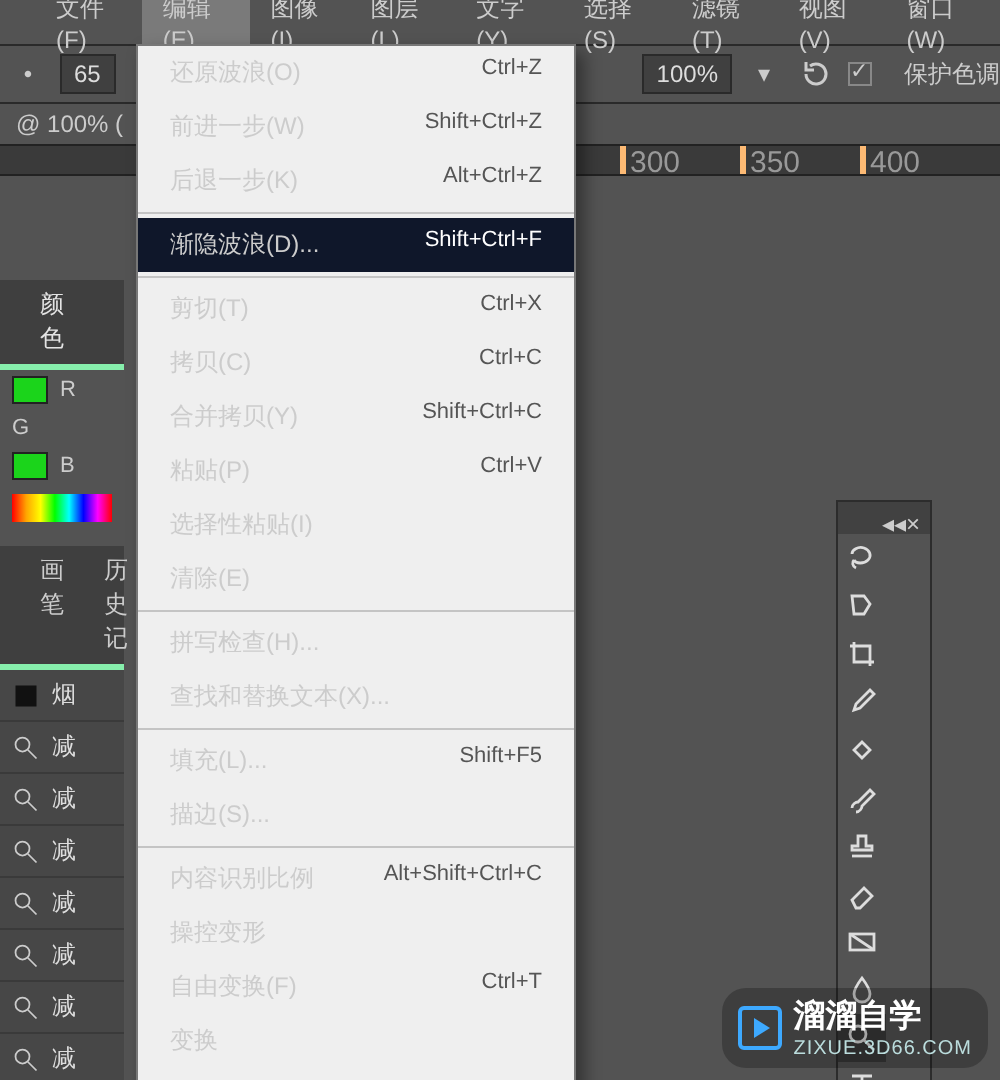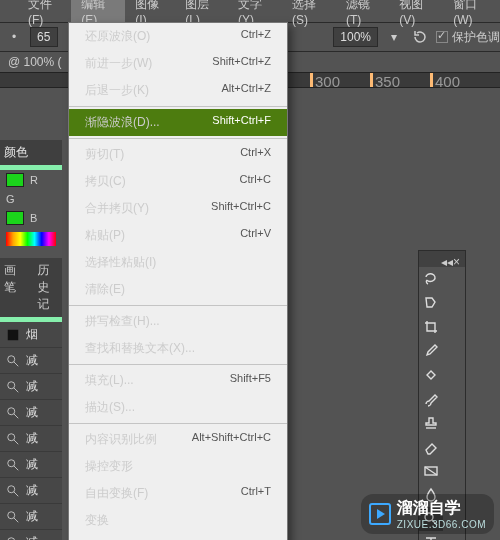--- a/index.html
+++ b/index.html
@@ -3,39 +3,39 @@
 <meta charset="utf-8">
 <style>
 *{margin:0;padding:0;box-sizing:border-box;font-family:"Microsoft YaHei",Arial,sans-serif;font-size:12px;color:#ccc;-webkit-user-select:none;user-select:none}
 body{background:#535353;width:500px;height:540px;overflow:hidden;position:relative}
 .menubar{display:flex;background:#535353;height:22px;align-items:center;padding-left:18px;font-size:13px;color:#e6e6e6}
 .menubar .mitem{padding:3px 10px;cursor:default}
 .menubar .mitem.active{background:#7a7a7a}
 .toolbar{display:flex;align-items:center;height:30px;background:#535353;border-top:1px solid #2a2a2a;border-bottom:1px solid #2a2a2a;padding-left:4px;gap:6px}
 .toolbar .num{background:#404040;color:#ddd;padding:2px 6px;border:1px solid #2a2a2a;min-width:28px;text-align:left}
 .toolbar .ticon{width:20px;height:20px;display:flex;align-items:center;justify-content:center;color:#ccc}
-.toolbar .check{display:flex;align-items:center;gap:4px}
+.toolbar .check{display:flex;align-items:center;gap:16px}
 .toolbar .check .box{width:12px;height:12px;border:1px solid #888;display:inline-block;position:relative}
 .toolbar .check .box::after{content:"✓";position:absolute;top:-3px;left:0;color:#ccc;font-size:11px}
 .docinfo{padding:3px 8px;color:#aaa;font-size:12px}
 .ruler{height:16px;background:#3a3a3a;border-top:1px solid #222;border-bottom:1px solid #222;position:relative;overflow:hidden}
 .ruler .tick{position:absolute;top:0;height:16px;border-left:3px solid #fdba74;color:#999;font-size:15px;padding-left:2px}
 .side-left{position:absolute;left:0;top:140px;width:62px}
-.panel-h{background:#3f3f3f;color:#e4e4e4;font-size:12px;padding:4px 4px;border-bottom:5px solid #86efac;font-weight:500}
+.panel-h{background:#3f3f3f;color:#e4e4e4;font-size:12px;padding:4px 20px;border-bottom:3px solid #86efac;font-weight:500}
 .swatch{width:18px;height:14px;border:1px solid #222}
 .swatch-row{display:flex;align-items:center;gap:6px;padding:3px 6px}
 .letter{color:#ccc;font-size:11px}
 .gradient{height:14px;margin:4px 6px;background:linear-gradient(90deg,red,orange,yellow,lime,cyan,blue,magenta,red)}
 .hist-item{display:flex;align-items:center;gap:6px;padding:4px 6px;background:#474747;border-bottom:1px solid #3a3a3a}
 .hist-item .mag{width:14px;height:14px}
 .hist-item .mag svg{width:14px;height:14px}
 .hist-item span{color:#ddd;font-size:12px}
 .dropdown{position:absolute;left:68px;top:22px;width:220px;background:#efefef;color:#000;border:1px solid #777;box-shadow:4px 4px 8px rgba(0,0,0,.4);z-index:20}
 .dropdown .row{display:flex;justify-content:space-between;padding:5px 16px;font-size:13px;color:#000}
-.dropdown .row.sel{background:#4d7c0f;color:#fff}
+.dropdown .row.sel{background:#0f172a;color:#fff}
 .dropdown .row.sel .shc{color:#fff}
 .dropdown .row.disabled{color:#9a9a9a}
 .dropdown hr{border:none;border-top:1px solid #c4c4c4;margin:2px 0}
 .dropdown .shc{color:#555;font-size:11px}
 .tools{position:absolute;right:34px;top:250px;width:48px;background:#535353;border:1px solid #2c2c2c}
 .tools .thead{height:16px;background:#414141;display:flex;justify-content:flex-end;align-items:center;padding-right:4px;gap:4px}
 .tools .thead .dot{width:8px;height:8px}
 .tools .grid{display:flex;flex-wrap:wrap}
 .tools .cell{width:24px;height:24px;display:flex;align-items:center;justify-content:center;border:0}
 .tools .cell.active{background:#3a3a3a}

